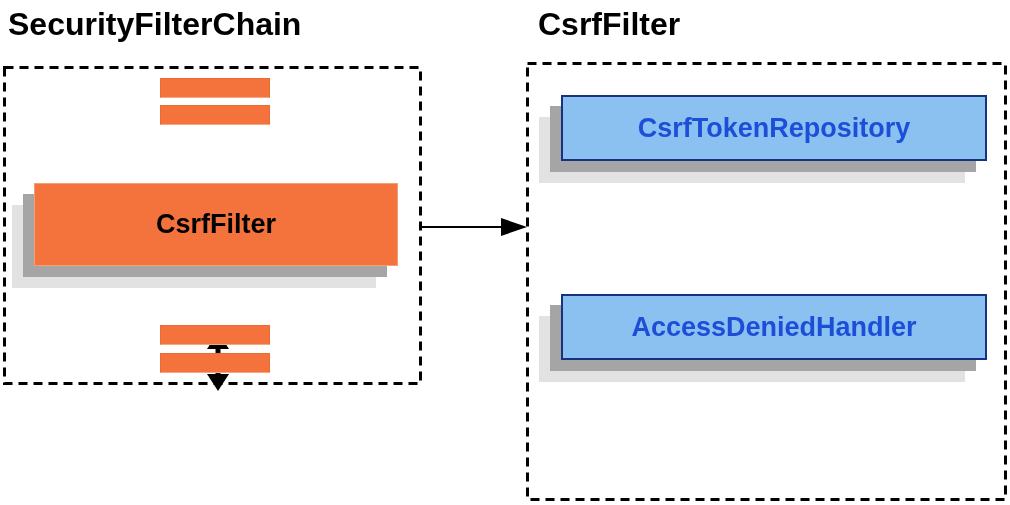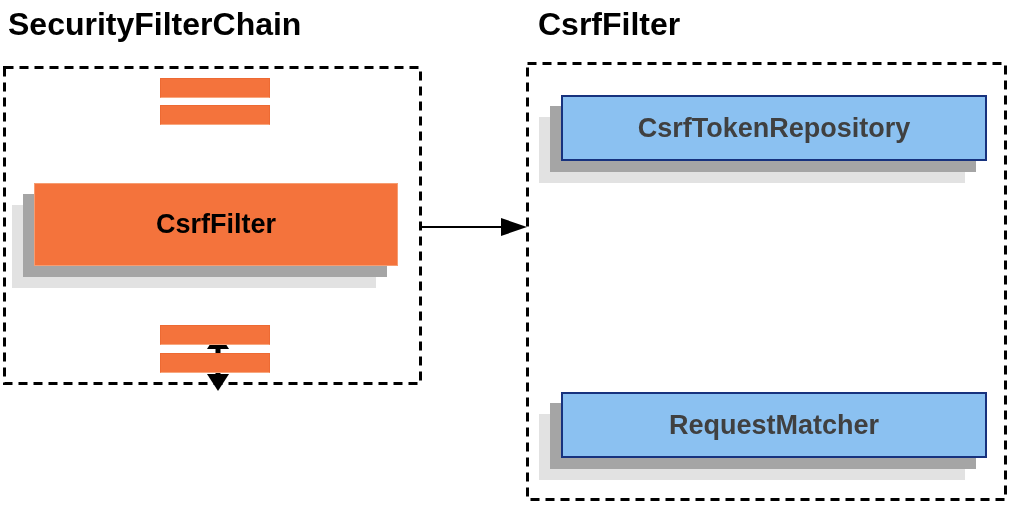--- a/index.html
+++ b/index.html
@@ -52,21 +52,21 @@
   }
 
   
   .component {
     position: absolute;
     left: 561px; width: 426px; height: 66px;
     background: #8BC1F1;
     border: 2px solid #17327E;
     box-shadow: -11px 11px 0 0 #A5A5A5, -22px 22px 0 0 #E2E2E2;
     display: flex; align-items: center; justify-content: center;
-    font-weight: bold; font-size: 27px; color: #404040;
+    font-weight: bold; font-size: 27px; color: #1d4ed8;
   }
   .component-0 { top: 95px; }
   .component-1 { top: 194px; }
   .component-2 { top: 294px; }
   .component-3 { top: 392px; }
 
   .arrow-svg { position: absolute; display: block; }
   .varrow-1 { left: 202px; top: 126px; }
   .varrow-2 { left: 202px; top: 266px; }
   .harrow   { left: 422px; top: 217px; }
@@ -112,16 +112,16 @@
 
   <div class="panel panel-right">
     <svg class="panel-border" width="481" height="439">
       <rect x="1.5" y="1.5" width="478" height="436" fill="none" stroke="#000" stroke-width="3" stroke-dasharray="9 6"></rect>
     </svg>
   </div>
 
   <div class="component component-0">CsrfTokenRepository</div>
 
 
+  <div class="component component-2">AccessDeniedHandler</div>
 
-  <div class="component component-3">RequestMatcher</div>
 
 </div>
 
 </body></html>

